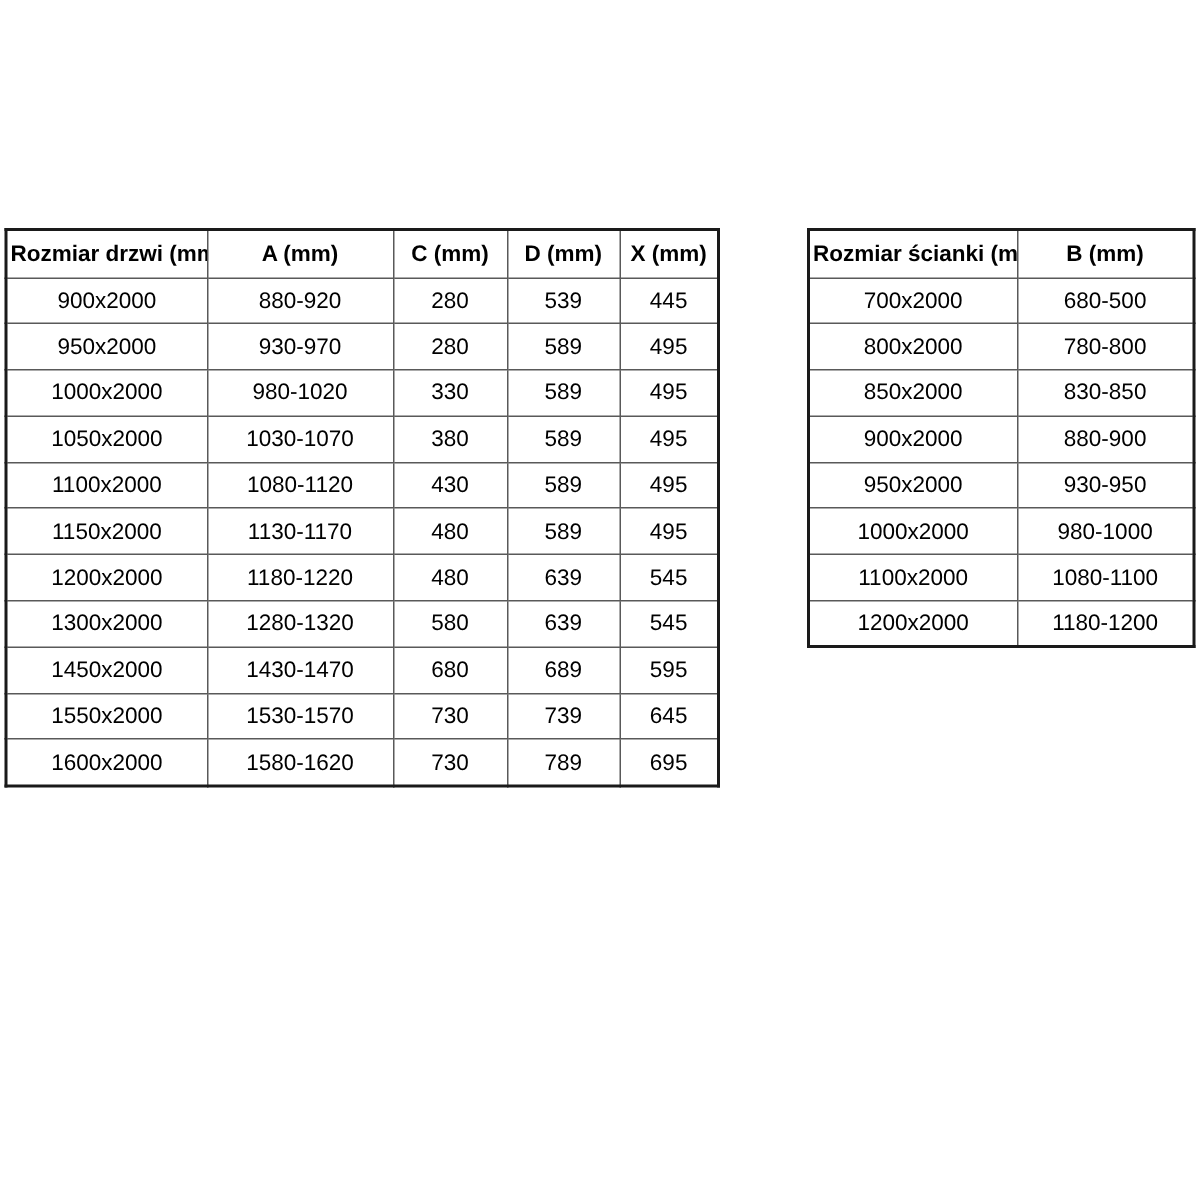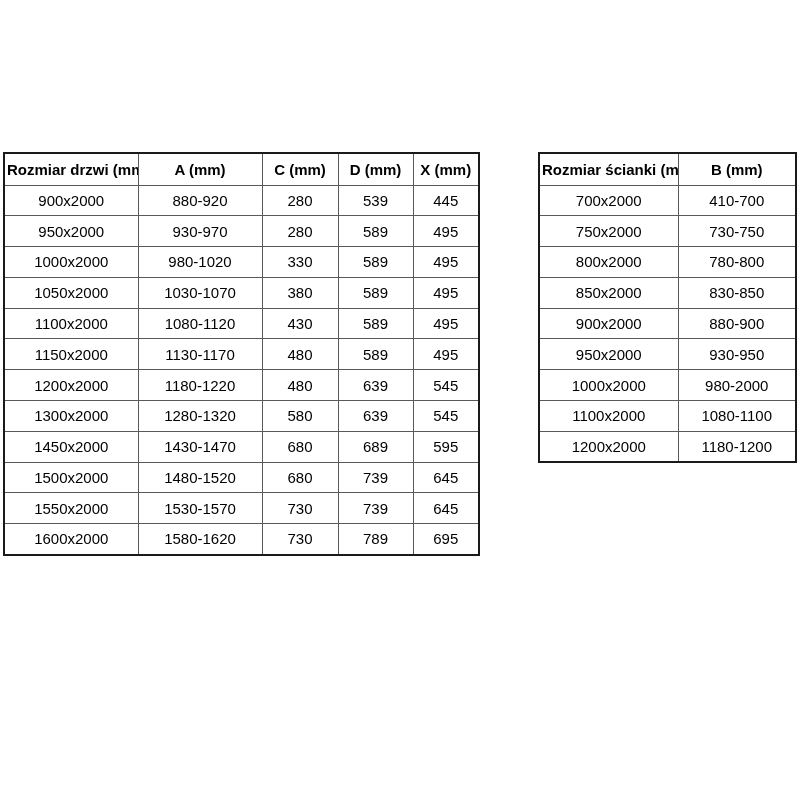--- a/index.html
+++ b/index.html
@@ -116,27 +116,20 @@
           <td>545</td>
         </tr>
         <tr>
           <td>1450x2000</td>
           <td>1430-1470</td>
           <td>680</td>
           <td>689</td>
           <td>595</td>
         </tr>
         <tr>
-          <td>1500x2000</td>
-          <td>1480-1520</td>
-          <td>680</td>
-          <td>739</td>
-          <td>645</td>
-        </tr>
-        <tr>
           <td>1550x2000</td>
           <td>1530-1570</td>
           <td>730</td>
           <td>739</td>
           <td>645</td>
         </tr>
         <tr>
           <td>1600x2000</td>
           <td>1580-1620</td>
           <td>730</td>
@@ -153,45 +146,41 @@
     </colgroup>
   <thead>
         <tr>
           <th>Rozmiar ścianki (mm)</th>
           <th>B (mm)</th>
         </tr>
       </thead>
       <tbody>
         <tr>
           <td>700x2000</td>
-          <td>410-700</td>
-        </tr>
-        <tr>
-          <td>750x2000</td>
-          <td>730-750</td>
+          <td>680-500</td>
         </tr>
         <tr>
           <td>800x2000</td>
           <td>780-800</td>
         </tr>
         <tr>
           <td>850x2000</td>
           <td>830-850</td>
         </tr>
         <tr>
           <td>900x2000</td>
           <td>880-900</td>
         </tr>
         <tr>
           <td>950x2000</td>
           <td>930-950</td>
         </tr>
         <tr>
           <td>1000x2000</td>
-          <td>980-2000</td>
+          <td>980-1000</td>
         </tr>
         <tr>
           <td>1100x2000</td>
           <td>1080-1100</td>
         </tr>
         <tr>
           <td>1200x2000</td>
           <td>1180-1200</td>
         </tr>
       </tbody>

